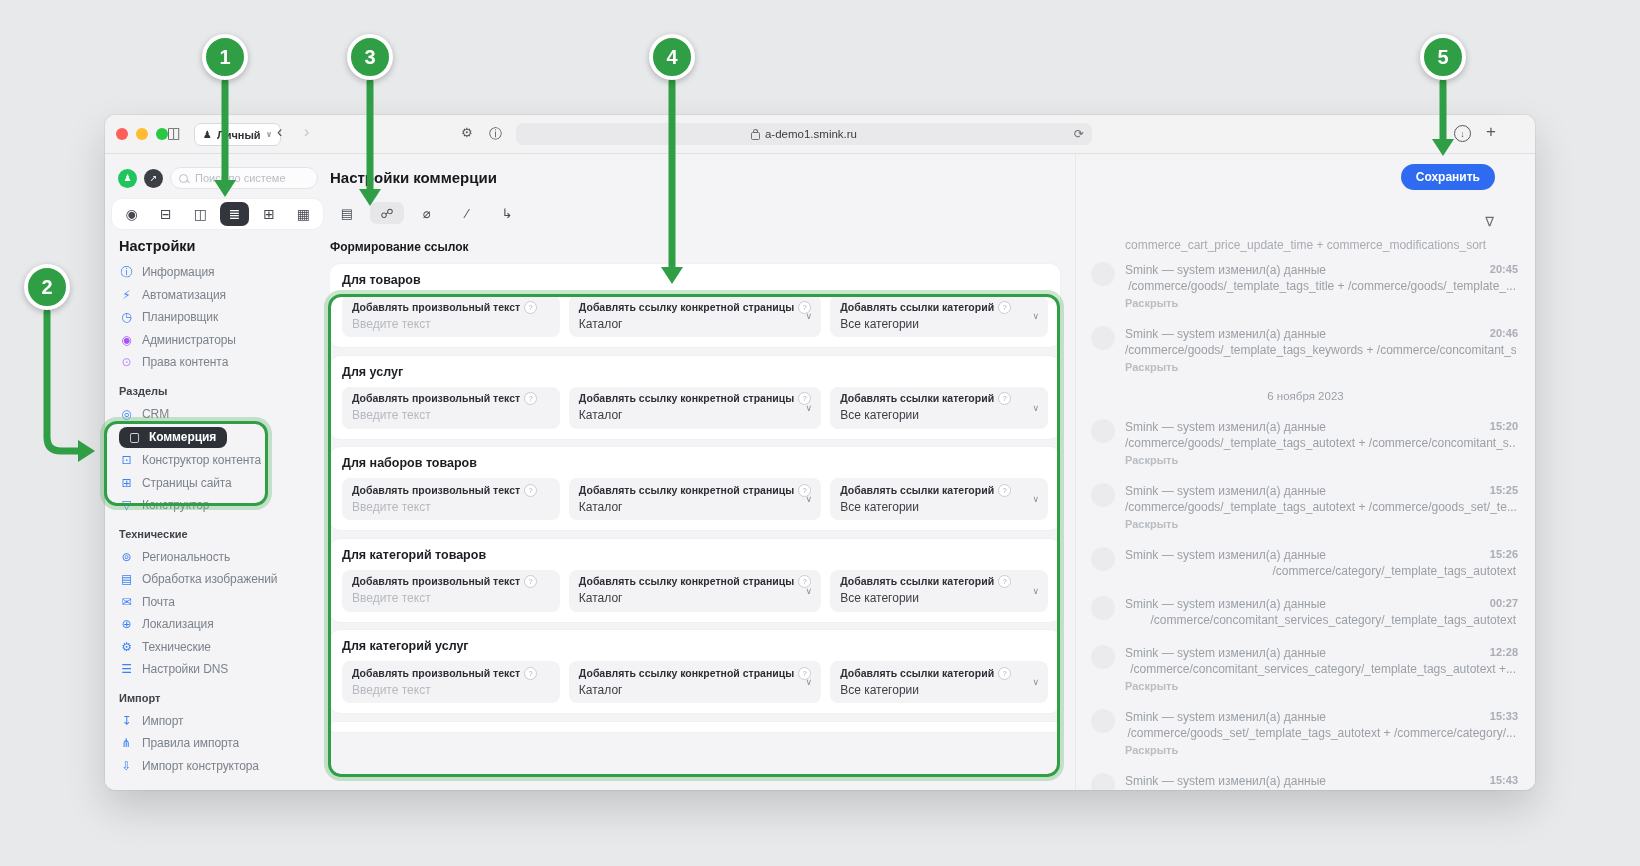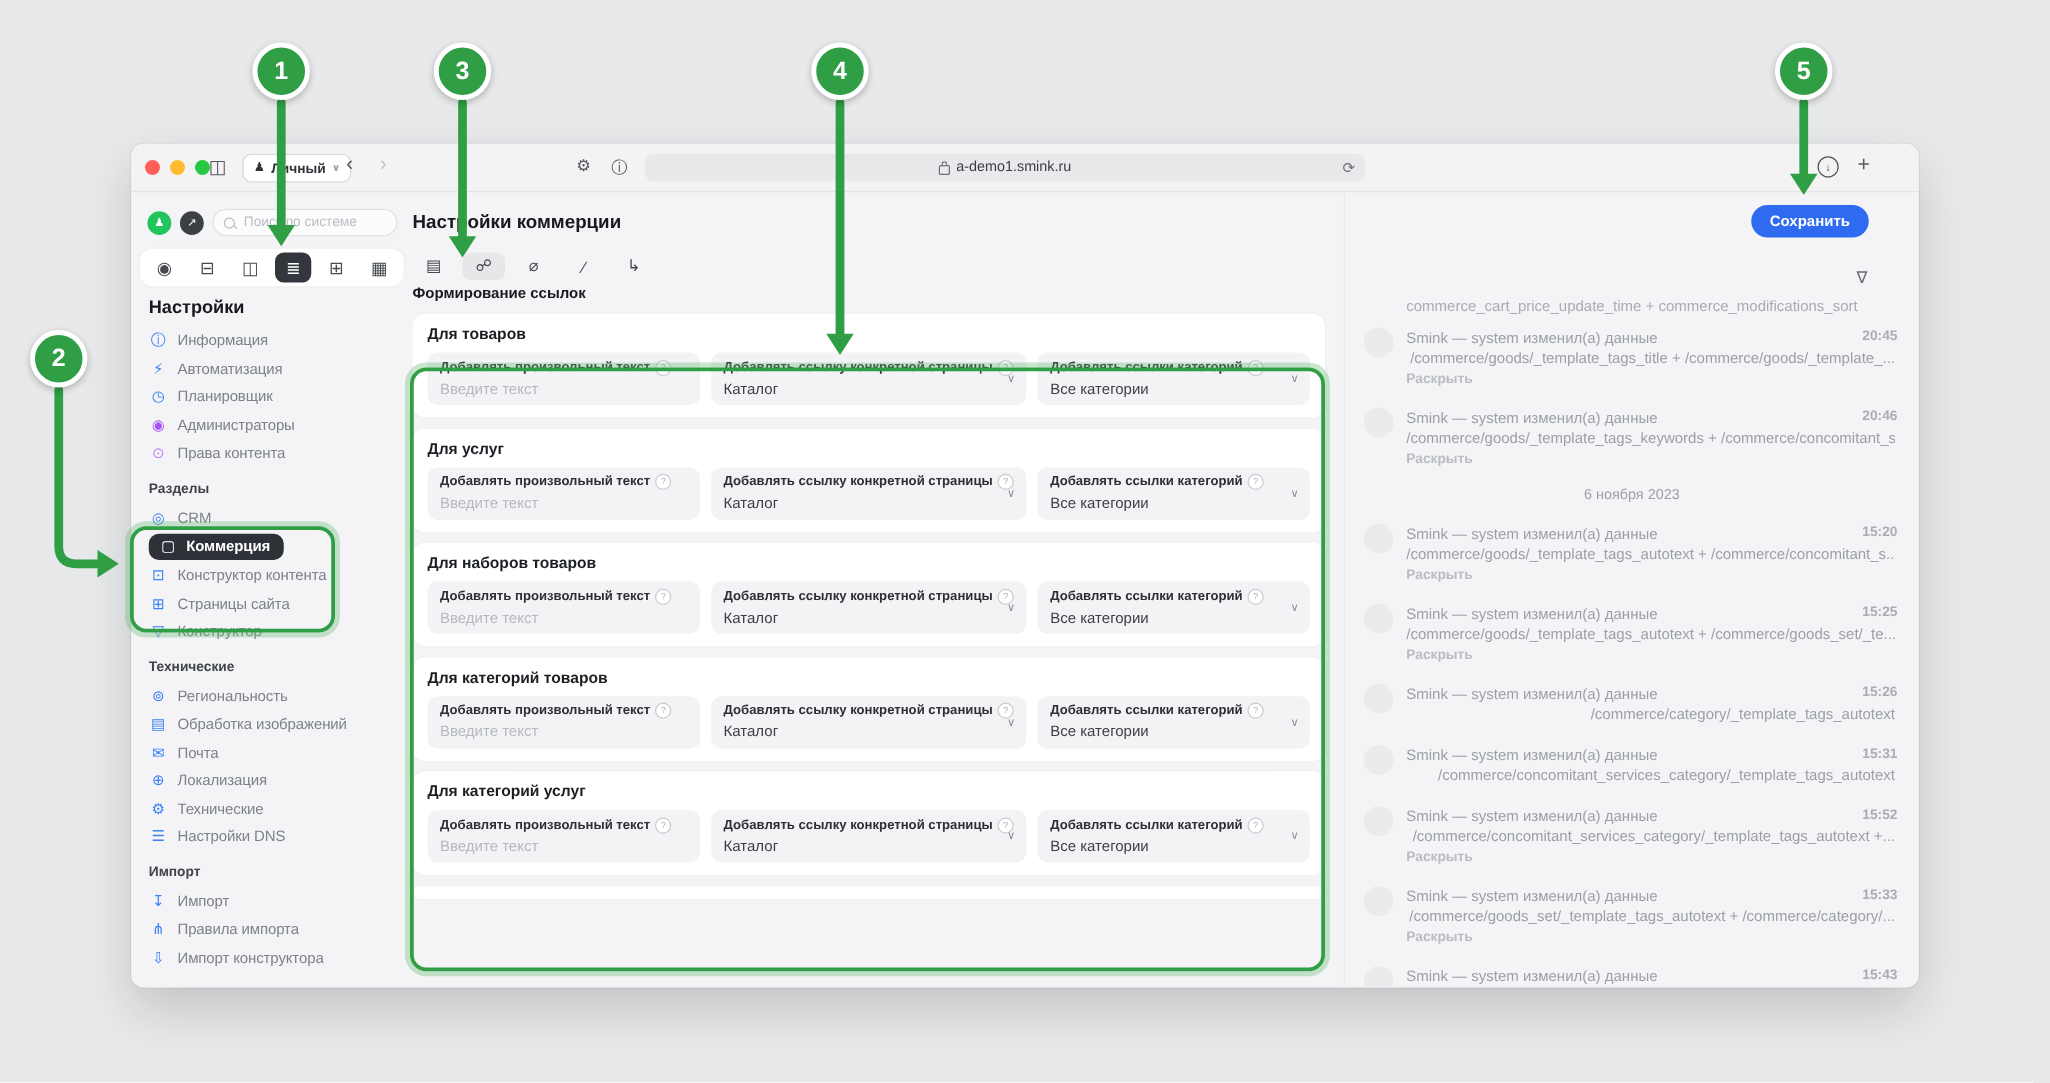--- a/index.html
+++ b/index.html
@@ -59,21 +59,21 @@
   .nav-item.selrow{height:24px;}
   .selpill{display:flex;align-items:center;gap:7px;background:#2e3238;border-radius:8px;padding:3px 11px 4px 8px;}
   .selpill .nav-lb{color:#fff;font-weight:700;}
   .selpill .nav-ic{color:#fff !important;}
 
   
   .main-title{font-size:15px;font-weight:700;color:#17191d;padding-top:15px;}
   .toolbar{display:flex;align-items:center;gap:6px;margin-top:16px;}
   .tool{min-width:26px;height:22px;border-radius:7px;display:flex;align-items:center;justify-content:center;font-size:13px;color:#45494f;padding:0 4px;}
   .tool.sel{background:#e7e7e9;}
-  .subtitle{font-size:12px;font-weight:700;color:#17191d;margin-top:3px;}
+  .subtitle{font-size:12px;font-weight:700;color:#17191d;margin-top:16px;}
   .hint{margin-top:8px;background:#fafafb;border-radius:10px;padding:9px 14px;font-size:12px;color:#3b3e44;box-shadow:0 0 0 1px rgba(0,0,0,.02);}
   .sections{margin-top:10px;}
   .card{background:#fff;border-radius:10px;padding:9px 12px 10px;margin-bottom:8.5px;box-shadow:0 0 0 1px rgba(0,0,0,.015);}
   .card-t{font-size:12.5px;font-weight:700;color:#1b1e23;line-height:15px;}
   .frow{display:flex;gap:9px;margin-top:7px;}
   .fbox{flex:1;background:#f3f3f5;border-radius:8px;padding:5.5px 10px;position:relative;}
   .flabel{display:flex;align-items:center;gap:4px;}
   .flabel-t{font-size:10.5px;font-weight:700;color:#2c2f35;line-height:13px;white-space:nowrap;}
   .help{width:11px;height:11px;border:1px solid #caccd2;border-radius:50%;font-size:7px;color:#a6aab1;
     display:inline-flex;align-items:center;justify-content:center;flex-shrink:0;background:#fff;}
@@ -447,30 +447,30 @@
                 <div class="epath">/commerce/category/_template_tags_autotext</div>
               </div>
               <div class="etime">15:26</div>
             </div>
             <div class="log-entry">
               <div class="lavatar"></div>
               <div class="ebody">
                 <div class="etitle">Smink — system изменил(а) данные</div>
                 <div class="epath">/commerce/concomitant_services_category/_template_tags_autotext</div>
               </div>
-              <div class="etime">15:31</div>
+              <div class="etime">00:27</div>
             </div>
             <div class="log-entry">
               <div class="lavatar"></div>
               <div class="ebody">
                 <div class="etitle">Smink — system изменил(а) данные</div>
                 <div class="epath">/commerce/concomitant_services_category/_template_tags_autotext +...</div>
                 <div class="expand">Раскрыть</div>
               </div>
-              <div class="etime">15:52</div>
+              <div class="etime">12:28</div>
             </div>
             <div class="log-entry">
               <div class="lavatar"></div>
               <div class="ebody">
                 <div class="etitle">Smink — system изменил(а) данные</div>
                 <div class="epath">/commerce/goods_set/_template_tags_autotext + /commerce/category/...</div>
                 <div class="expand">Раскрыть</div>
               </div>
               <div class="etime">15:33</div>
             </div>

